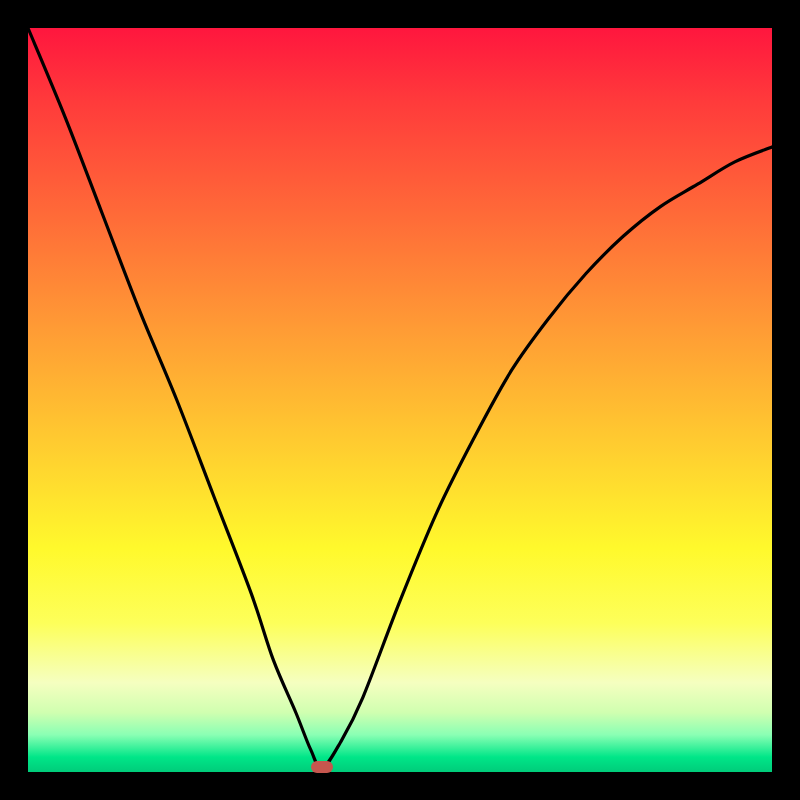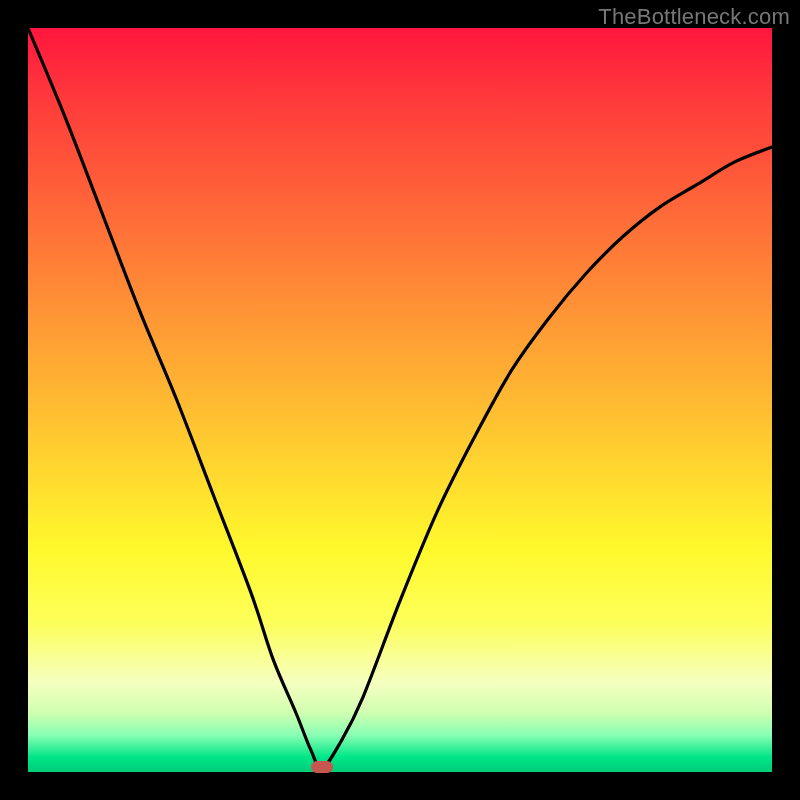--- a/index.html
+++ b/index.html
@@ -61,14 +61,13 @@
 
 <div class="outer">
   <div class="plot-area"></div>
 
   <svg class="curve-svg" viewBox="0 0 744 744" preserveAspectRatio="none">
     <path id="curve-path" fill="none" stroke="#000" stroke-width="3.2" stroke-linecap="round" d="M 0,0 C 6.2,14.9 24.8,58.3 37.2,89.3 C 49.6,120.3 62.0,153.8 74.4,186.0 C 86.8,218.2 99.2,251.7 111.6,282.7 C 124.0,313.7 136.4,341.0 148.8,372.0 C 161.2,403.0 173.6,436.5 186.0,468.7 C 198.4,501.0 213.3,538.2 223.2,565.4 C 233.1,592.7 238.1,612.6 245.5,632.4 C 253.0,652.2 261.6,669.6 267.8,684.5 C 274.0,699.4 278.4,712.4 282.7,721.7 C 287.1,731.0 288.9,741.5 293.9,740.3 C 298.8,739.0 305.7,726.0 312.5,714.2 C 319.3,702.5 324.9,693.2 334.8,669.6 C 344.7,646.0 359.6,603.9 372.0,572.9 C 384.4,541.9 396.8,510.9 409.2,483.6 C 421.6,456.3 434.0,432.8 446.4,409.2 C 458.8,385.6 471.2,362.1 483.6,342.2 C 496.0,322.4 508.4,306.3 520.8,290.2 C 533.2,274.0 545.6,259.2 558.0,245.5 C 570.4,231.9 582.8,219.5 595.2,208.3 C 607.6,197.2 620.0,187.2 632.4,178.6 C 644.8,169.9 657.2,163.7 669.6,156.2 C 682.0,148.8 694.4,140.1 706.8,133.9 C 719.2,127.7 737.8,121.5 744.0,119.0"></path>
   </svg>
 
   <div class="marker" id="marker" style="left: 310.88px; top: 760.792px;"></div>
 
-  <div class="watermark">TheBottleneck.com</div>
 </div>
 
 </body></html>

